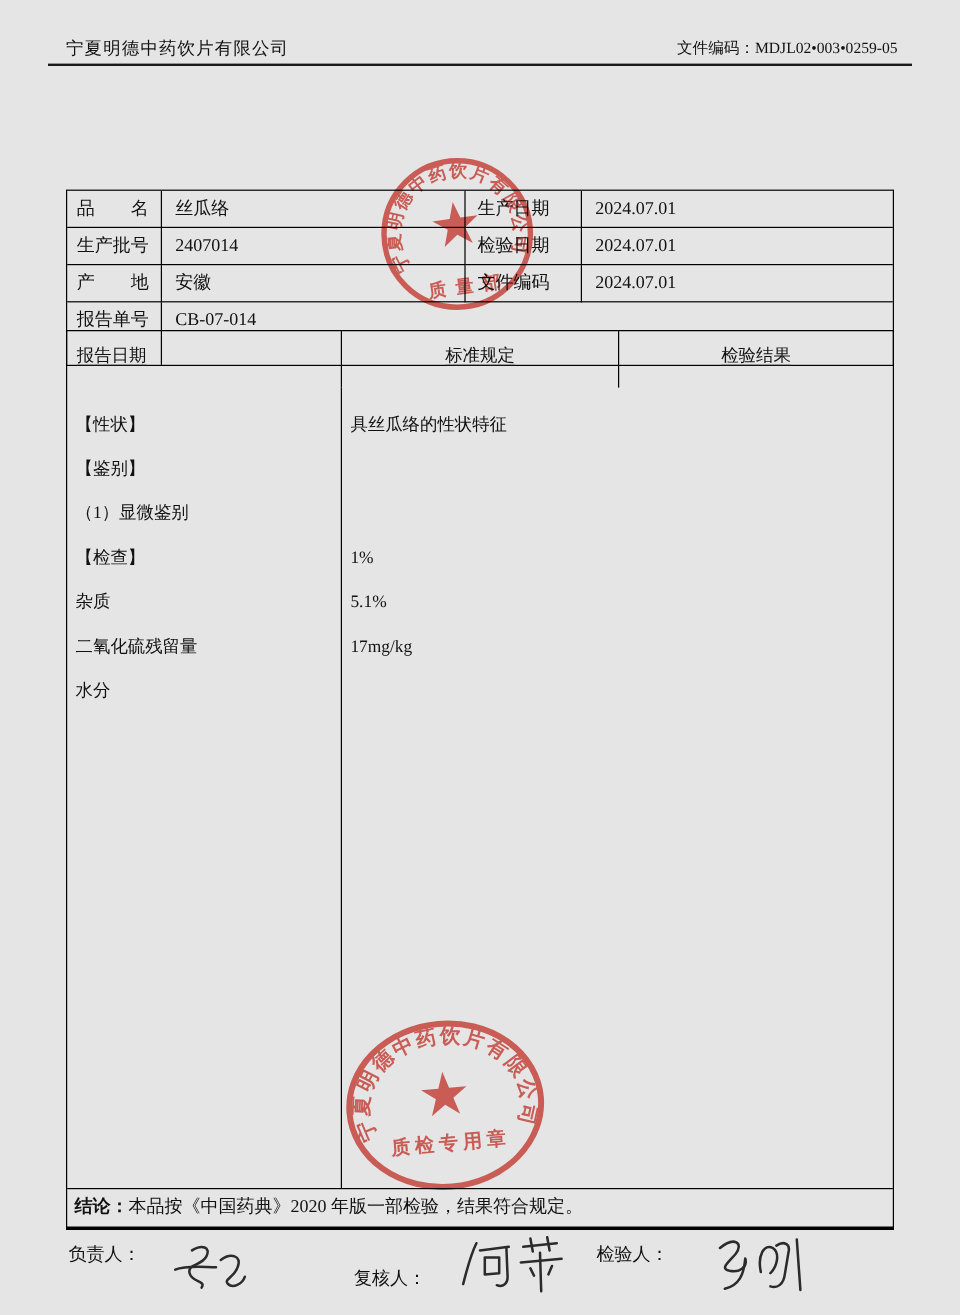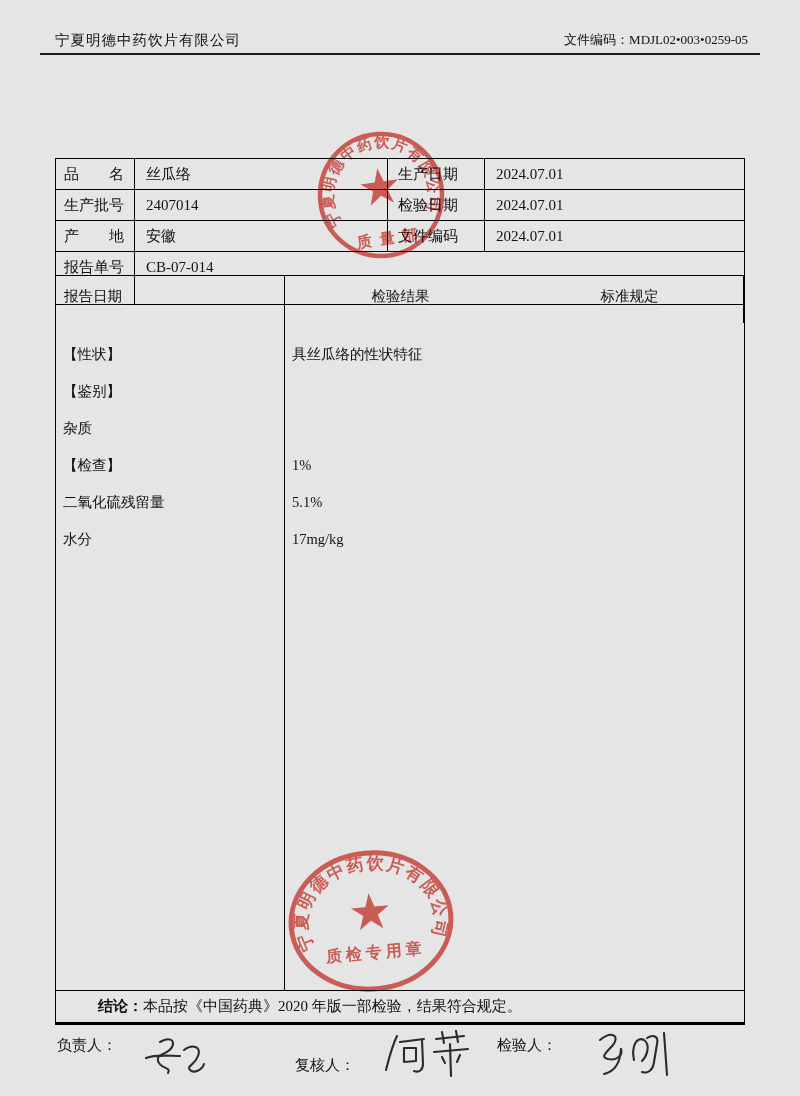--- a/index.html
+++ b/index.html
@@ -37,21 +37,21 @@
                 grid-template-rows:47px 1fr 32px;
                 font-size:14.5px; }
   .mt-h { padding-top:11px; white-space:nowrap; }
   .mt-h.first { padding-left:8px; }
   .mt-h.center { text-align:center; }
   .mt-h span { text-decoration:underline; text-underline-offset:3px; }
   .mt-col { padding-top:13px; }
   .tline { height:37px; line-height:37px; padding-left:7px; white-space:nowrap; }
   .concl { grid-column:1 / 4; border-top:1px solid #000; line-height:30px;
            padding-left:6px; font-size:15px; white-space:nowrap; }
-  .concl b { font-weight:bold;margin-left:36px; }
+  .concl b { font-weight:bold; }
 
   
   .stamp { position:absolute; color:#d9453c; opacity:.82; mix-blend-mode:multiply;
            pointer-events:none; }
   .stamp text { font-family:"Liberation Serif","DejaVu Serif",serif; }
 
   
   .sig-label { position:absolute; top:1036px; font-size:15px; white-space:nowrap; }
   .sig { position:absolute; }
   .sig path { fill:none; stroke:#2b2b2b; stroke-width:2.1; stroke-linecap:round; stroke-linejoin:round; }
@@ -81,28 +81,29 @@
     <div class="cell-value bd-r bd-b">安徽</div>
     <div class="cell-label2 bd-r bd-b">文件编码</div>
     <div class="cell-value bd-b">2024.07.01</div>
 
     <div class="cell-label bd-r">报告单号</div>
     <div class="cell-value span3">CB-07-014</div>
   </div>
 
   <div class="main-table">
     <div class="mt-h first bd-r"><span>报告日期</span></div>
+    <div class="mt-h center bd-r"><span>标准规定</span></div>
     <div class="mt-h center"><span>检验结果</span></div>
-    <div class="mt-h center bd-r"><span>标准规定</span></div>
 
     <div class="mt-col bd-r">
       <div class="tline">【性状】</div>
       <div class="tline">【鉴别】</div>
+      <div class="tline">（1）显微鉴别</div>
+      <div class="tline">【检查】</div>
       <div class="tline">杂质</div>
-      <div class="tline">【检查】</div>
       <div class="tline">二氧化硫残留量</div>
       <div class="tline">水分</div>
     </div>
     <div class="mt-col">
       <div class="tline">具丝瓜络的性状特征</div>
       <div class="tline"></div>
       <div class="tline"></div>
       <div class="tline">1%</div>
       <div class="tline">5.1%</div>
       <div class="tline">17mg/kg</div>

